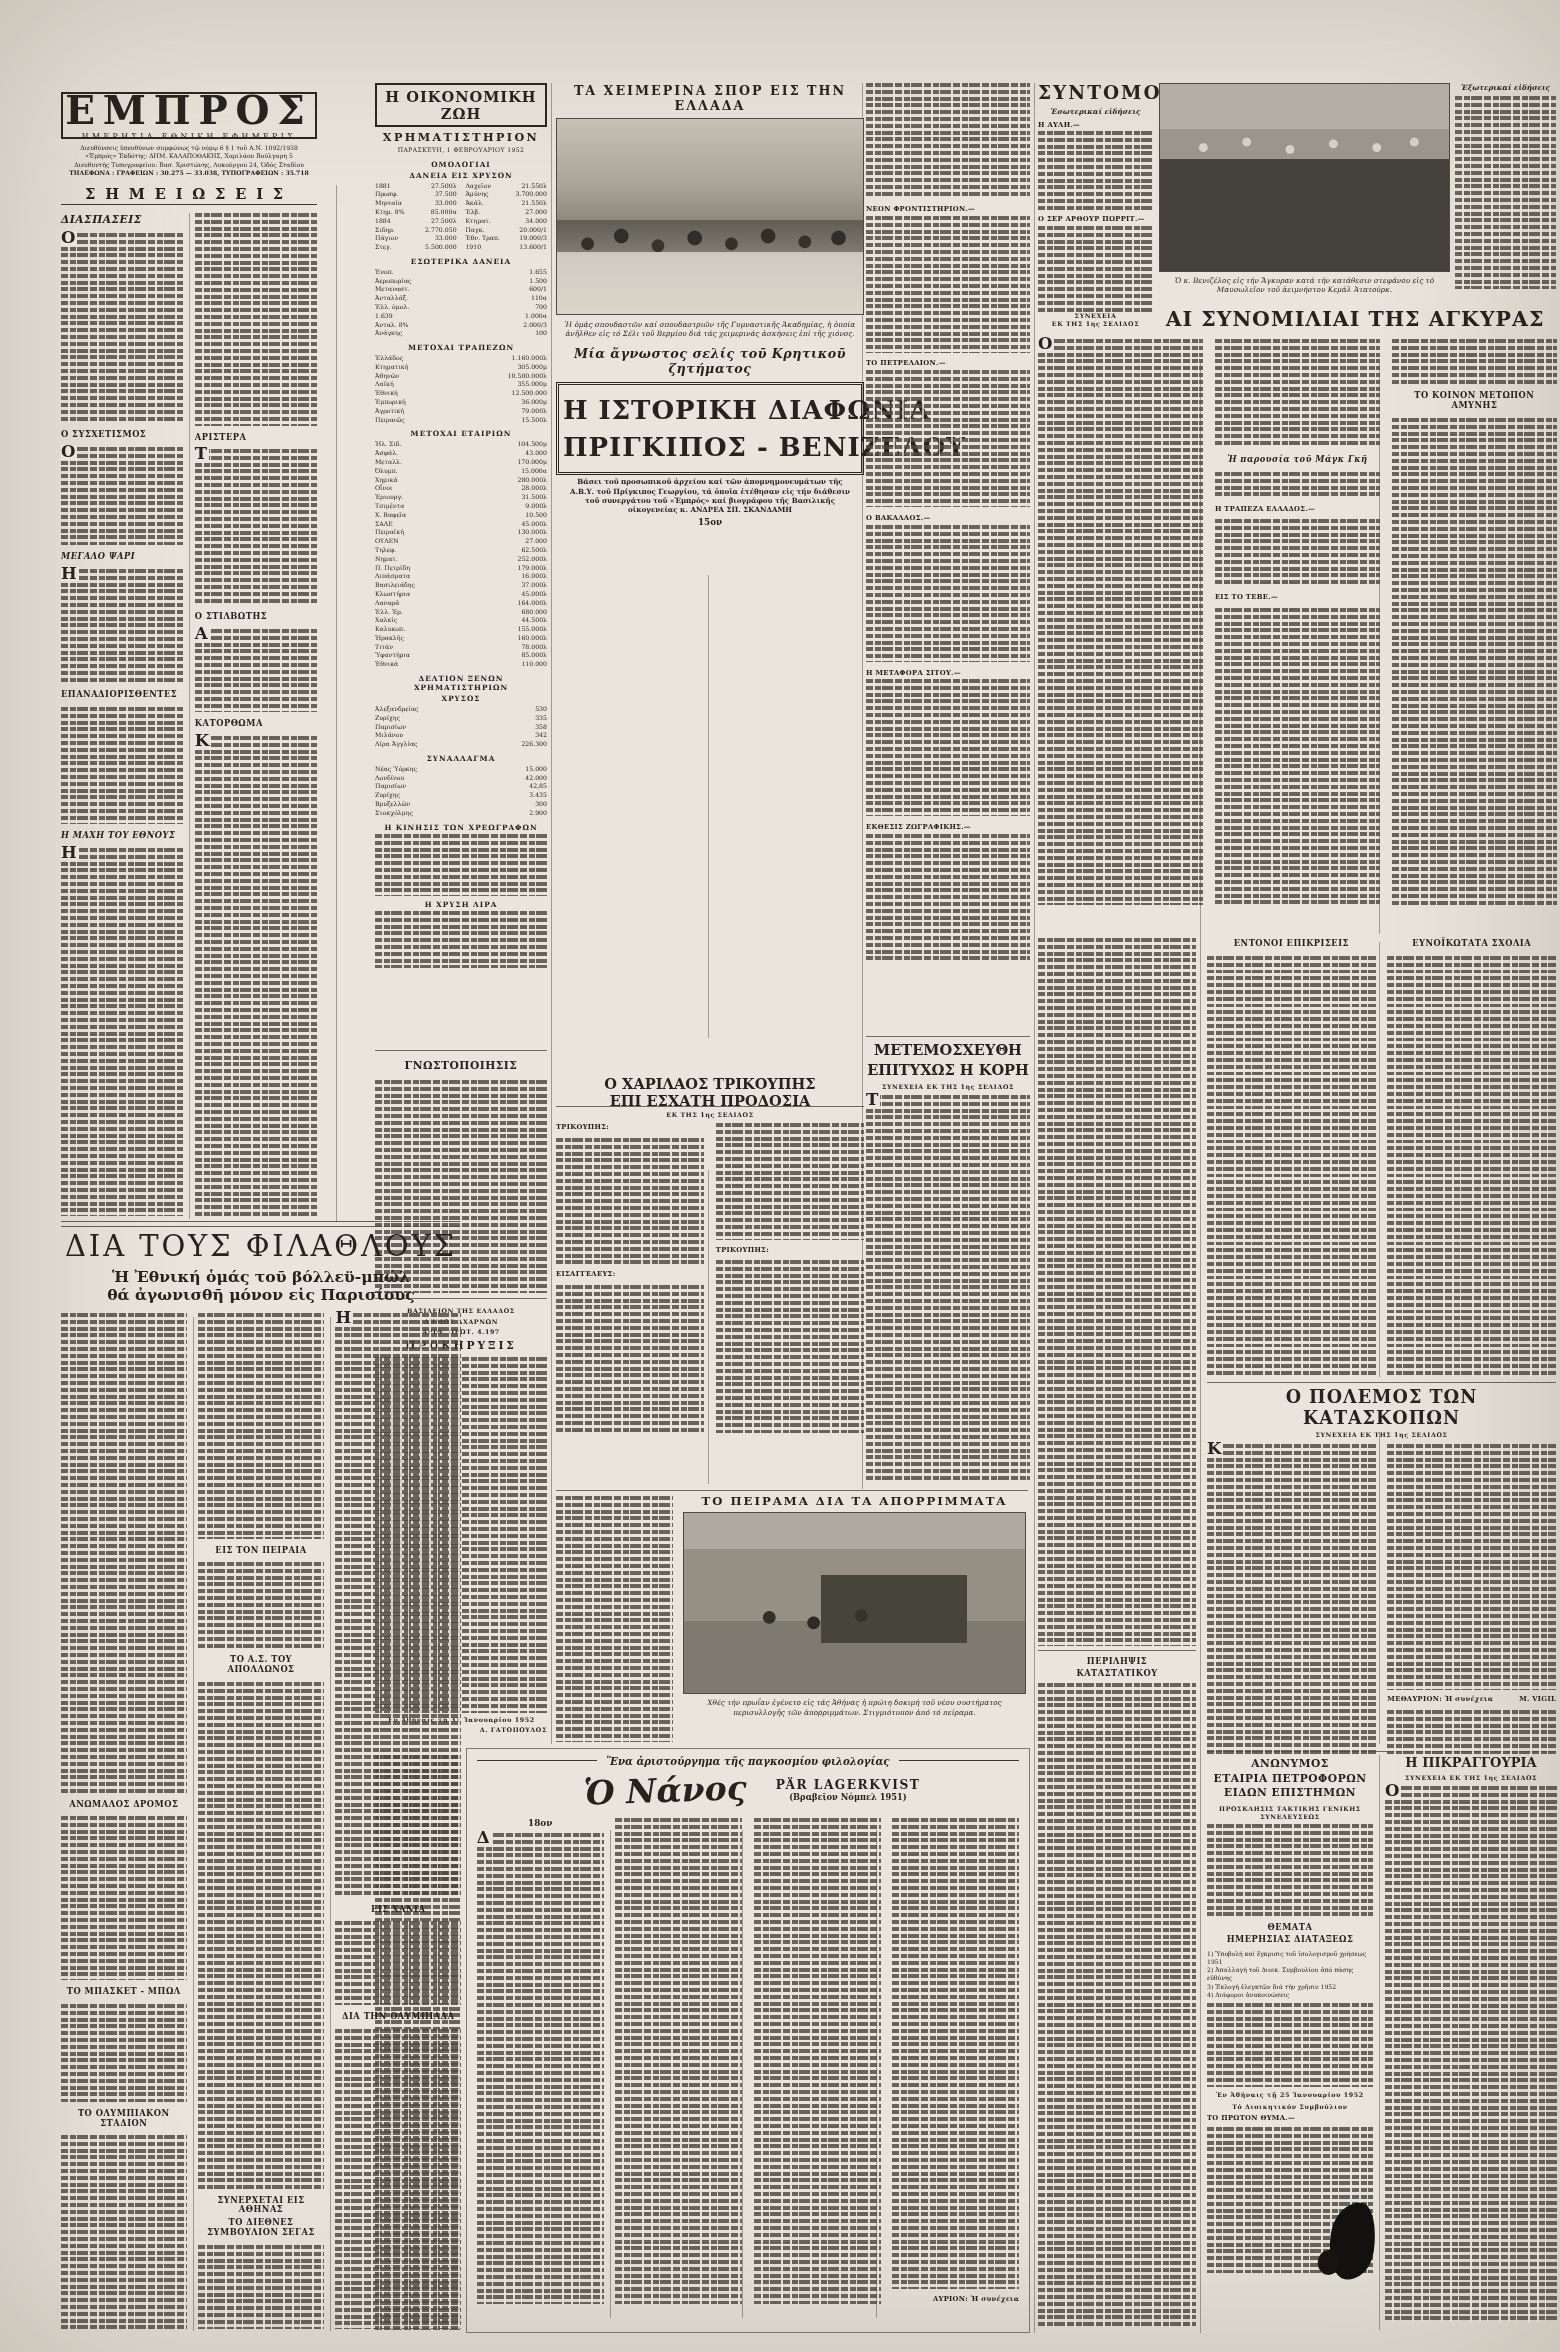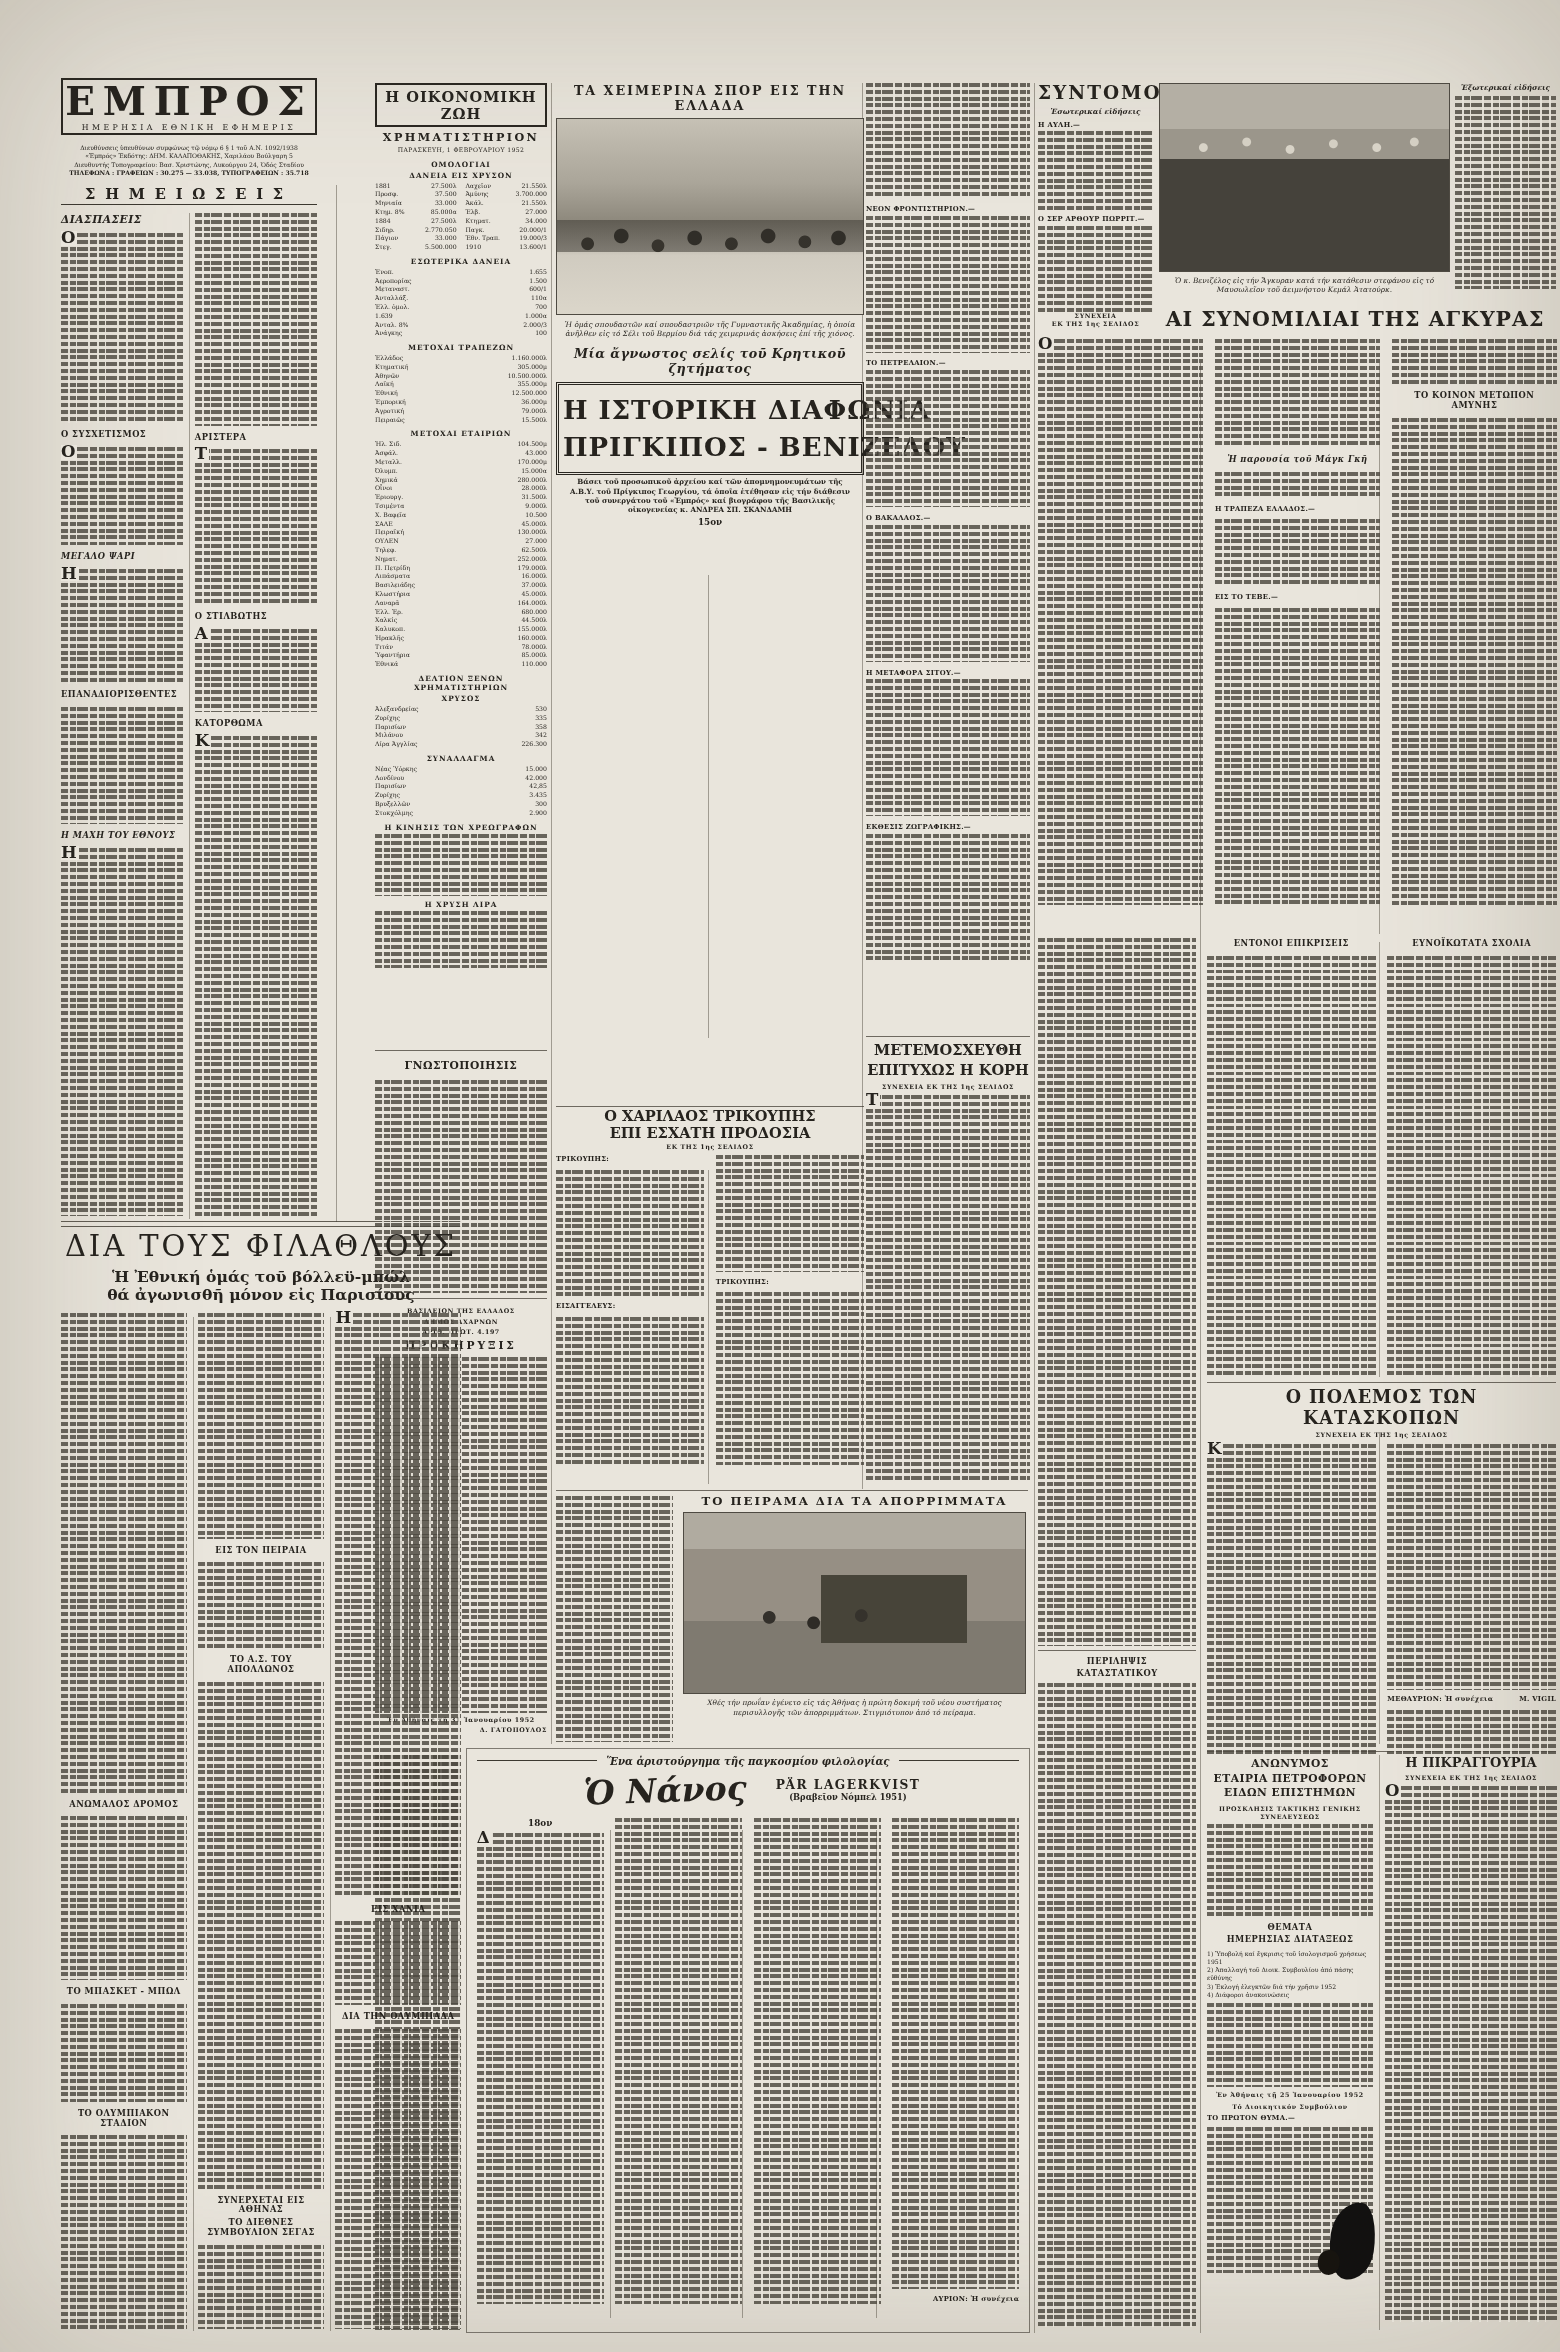--- a/index.html
+++ b/index.html
@@ -123,21 +123,21 @@
   <div class="hrule" style="left:1038px;top:1650px;width:158px"></div>
   <div class="hrule" style="left:1207px;top:1751px;width:349px"></div>
   <div class="hrule" style="left:866px;top:1036px;width:164px"></div>
   <div class="hrule" style="left:556px;top:1106px;width:308px"></div>
   <div class="hrule" style="left:556px;top:1490px;width:472px"></div>
   <div class="hrule" style="left:375px;top:1050px;width:172px"></div>
   <div class="hrule" style="left:375px;top:1298px;width:172px"></div>
 
   <div class="blot"></div>
 
-  <section class="abs mast" style="left:61px;top:78px;width:256px;height:57px;box-sizing:border-box">
+  <section class="abs mast" style="left:61px;top:92px;width:256px;height:47px;box-sizing:border-box">
     <div class="t">ΕΜΠΡΟΣ</div>
     <div class="s">ΗΜΕΡΗΣΙΑ ΕΘΝΙΚΗ ΕΦΗΜΕΡΙΣ</div>
   </section>
   <section class="abs imp" style="left:61px;top:144px;width:256px">
       <div class="row">Διευθύνσεις ὑπευθύνων συμφώνως τῷ νόμῳ 6 § 1 τοῦ Α.Ν. 1092/1938</div>
       <div class="row">«Ἐμπρός» Ἐκδότης: ΔΗΜ. ΚΑΛΑΠΟΘΑΚΗΣ, Χαριλάου Βούλγαρη 5</div>
       <div class="row">Διευθυντής Τυπογραφείου: Βασ. Χριστώνης, Λυκούργου 24, Ὁδός Σταδίου</div>
       <div class="row">ΤΗΛΕΦΩΝΑ : ΓΡΑΦΕΙΩΝ : 30.275 — 33.038, ΤΥΠΟΓΡΑΦΕΙΩΝ : 35.718</div>
     </section>
 
@@ -523,21 +523,21 @@
   <section class="abs" style="left:556px;top:347px;width:308px">
     <div class="kick i">Μία ἄγνωστος σελίς τοῦ Κρητικοῦ ζητήματος</div>
     <div class="fhead" style="margin-top:5.9px">
       <div class="l">Η ΙΣΤΟΡΙΚΗ ΔΙΑΦΩΝΙΑ</div>
       <div class="l">ΠΡΙΓΚΙΠΟΣ - ΒΕΝΙΖΕΛΟΥ</div>
     </div>
     <div class="deck" style="margin-top:2px">Βάσει τοῦ προσωπικοῦ ἀρχείου καί τῶν ἀπομνημονευμάτων τῆς Α.Β.Υ. τοῦ Πρίγκιπος Γεωργίου, τά ὁποῖα ἐτέθησαν εἰς τήν διάθεσιν τοῦ συνεργάτου τοῦ «Ἐμπρός» καί βιογράφου τῆς Βασιλικῆς οἰκογενείας κ. ΑΝΔΡΕΑ ΣΠ. ΣΚΑΝΔΑΜΗ</div>
     <div class="part">15ον</div>
   </section>
 
-  <section class="abs" style="left:556px;top:1108px;width:308px">
+  <section class="abs" style="left:556px;top:1076px;width:308px">
     <div class="bh" style="font-size:14.6px;line-height:16.6px">Ο ΧΑΡΙΛΑΟΣ ΤΡΙΚΟΥΠΗΣ</div>
     <div class="bh" style="font-size:14.6px;line-height:16.6px">ΕΠΙ ΕΣΧΑΤΗ ΠΡΟΔΟΣΙΑ</div>
     <div class="tag" style="margin:2px 0 3.9px">ΕΚ ΤΗΣ 1ης ΣΕΛΙΔΟΣ</div>
     <div class="cols" style="height:310px">
       <div class="stack">
         <div class="lead">ΤΡΙΚΟΥΠΗΣ:</div>
         <div class="ft" style="height:127px"></div>
         <div class="lead">ΕΙΣΑΓΓΕΛΕΥΣ:</div>
         <div class="ft" style="flex:1"></div>
       </div>

